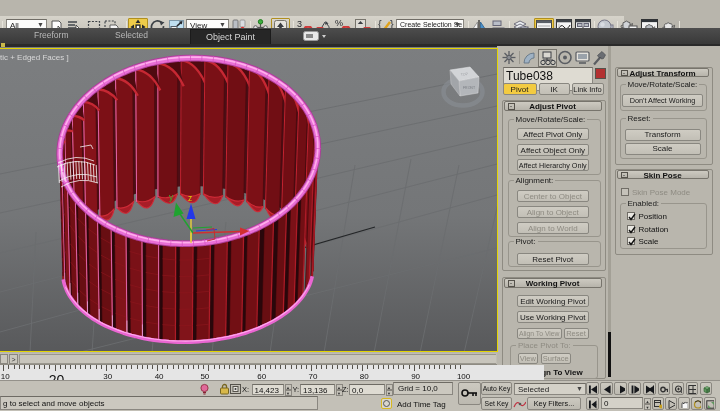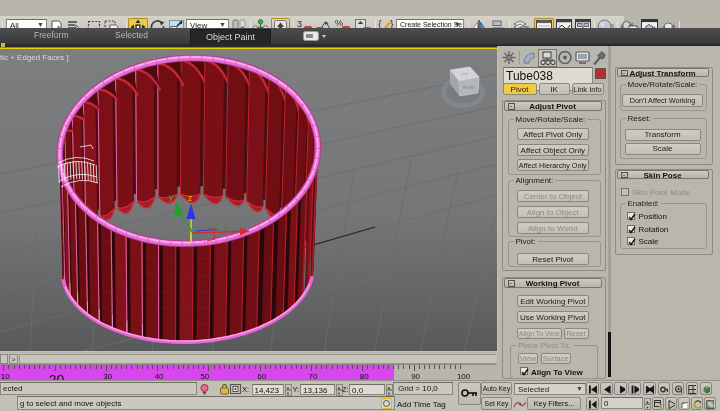--- a/index.html
+++ b/index.html
@@ -25,21 +25,21 @@
 .btn.dis{color:#8e8b82}
 .roll{position:absolute;border:1px solid #8e8b82;border-radius:2px}
 .rhead{position:absolute;left:2px;top:1px;right:2px;height:9.5px;background:linear-gradient(#cdcac1,#b7b4ab);border:1px solid #77746c;border-radius:2px;font-size:8px;font-weight:bold;text-align:center;color:#111}
 .rhead .m{position:absolute;left:3px;top:1px;width:7px;height:6.5px;border:1px solid #55524b;font-size:6px;line-height:5px;text-align:center;font-weight:bold}
 .grp{position:absolute;border:1px solid #98958c;border-radius:3px}
 .grp .gl{position:absolute;left:5px;top:-5px;background:#b9b6ad;font-size:8px;color:#1a1a1a;padding:0 2px}
 .cb{position:absolute;width:8px;height:8px;background:#e9e7e1;border:1px solid #706d66}
 .cbl{position:absolute;font-size:8px;color:#111}
 
 #tslider{position:absolute;left:0;top:353px;width:497px;height:12px;background:#c0bdb4;border-bottom:1px solid #8e8b82}
-#ruler{position:absolute;left:0;top:365px;width:394px;height:17px;background:#d946ef}
+#ruler{position:absolute;left:0;top:365px;width:544px;height:17px;background:#e5e5e5}
 #bstat{position:absolute;left:0;top:380px;width:720px;height:31px;background:#c3c0b7;border-top:1px solid #94918a}
 .sfield{position:absolute;background:#cbc8bf;border:1px solid #8a8780;border-top-color:#6e6b64;font-size:8px;color:#111;padding:1px 0 0 2px}
 .wfield{position:absolute;background:#dedbd2;border:1px solid #8a8780;border-top-color:#6e6b64;font-size:8px;color:#111;padding:1px 0 0 2px}
 .spin{position:absolute;width:7px}
 .spin div{height:6px;background:#c6c3ba;border:1px solid #8a8780;font-size:4px;color:#333;text-align:center;line-height:5px}
 .lbl{position:absolute;font-size:8px;color:#111}
 .gbtn{position:absolute;background:linear-gradient(#ccc9c0,#bcb9b0);border:1px solid #8a8780;border-radius:2px;font-size:8px;color:#111;text-align:center}
 .tbt{position:absolute;font-size:8px;color:#111}
 </style></head>
 <body>
@@ -824,21 +824,20 @@
       <div class="abs" style="left:97.8px;top:7px;width:20px;text-align:center;font-size:8px;color:#111">30</div>
       <div class="abs" style="left:149.1px;top:7px;width:20px;text-align:center;font-size:8px;color:#111">40</div>
       <div class="abs" style="left:200.4px;top:7px;width:20px;font-size:8px;color:#111">50</div>
       <div class="abs" style="left:251.7px;top:7px;width:20px;text-align:center;font-size:8px;color:#111">60</div>
       <div class="abs" style="left:303.0px;top:7px;width:20px;text-align:center;font-size:8px;color:#111">70</div>
       <div class="abs" style="left:354.3px;top:7px;width:20px;text-align:center;font-size:8px;color:#111">80</div>
       <div class="abs" style="left:405.6px;top:7px;width:20px;text-align:center;font-size:8px;color:#111">90</div>
       <div class="abs" style="left:456.9px;top:7px;width:20px;font-size:8px;color:#111">100</div>
     </div>
     <div id="bstat">
-      <div class="sfield" style="left:0px;top:1px;width:197px;height:13px">ected</div>
       <svg class="abs" style="left:199px;top:2px" width="11" height="12">
         <circle cx="5.5" cy="5" r="3.6" fill="#e06a9a" stroke="#823" stroke-width="0.8"></circle>
         <line x1="4" y1="9.5" x2="7" y2="9.5" stroke="#823" stroke-width="1.2"></line>
         <line x1="4.4" y1="11" x2="6.6" y2="11" stroke="#823" stroke-width="1"></line>
       </svg>
       <svg class="abs" style="left:219px;top:2px" width="11" height="12">
         <rect x="1.5" y="5" width="8" height="6" rx="1" fill="#d8b84a" stroke="#776622"></rect>
         <path d="M3.5,5 V3.5 A2,2 0 0 1 7.5,3.5 V5" fill="none" stroke="#776622" stroke-width="1.3"></path>
       </svg>
       <svg class="abs" style="left:229px;top:2px" width="13" height="12">
@@ -962,18 +961,18 @@
         <path d="M2,2 A4.5,4.5 0 0 1 8,2" fill="none" stroke="#333" stroke-width="1"></path>
         <polygon points="8.5,0.5 9.5,3.5 6.5,3" fill="#333"></polygon>
       </svg>
       <div class="gbtn" style="left:704px;top:16px;width:12px;height:13px"></div>
       <svg class="abs" style="left:706px;top:18.5px" width="8" height="9">
         <rect x="0.8" y="0.8" width="7.4" height="7.4" fill="none" stroke="#333"></rect>
         <polygon points="5,2 8,2 8,5" fill="#5e975e"></polygon>
         <polygon points="2,5 2,8 5,8" fill="#5e975e"></polygon>
       </svg>
     </div>
-    <div class="sfield" style="left:17px;top:396px;width:378px;height:14px;position:absolute;line-height:12px">g to select and move objects</div>
+    <div class="sfield" style="left:0px;top:396px;width:318px;height:14px;position:absolute;line-height:12px">g to select and move objects</div>
     <div class="abs" style="left:381px;top:397.5px;width:11px;height:11px;background:#d9d6cd;border:1.3px solid #d8b820;border-radius:2px"></div>
     <svg class="abs" style="left:383px;top:400px" width="7" height="7">
       <circle cx="3.5" cy="3.5" r="3" fill="none" stroke="#555" stroke-width="1"></circle>
     </svg>
     <div class="lbl" style="left:397px;top:399.5px">Add Time Tag</div>
 </div>
 </body></html>

